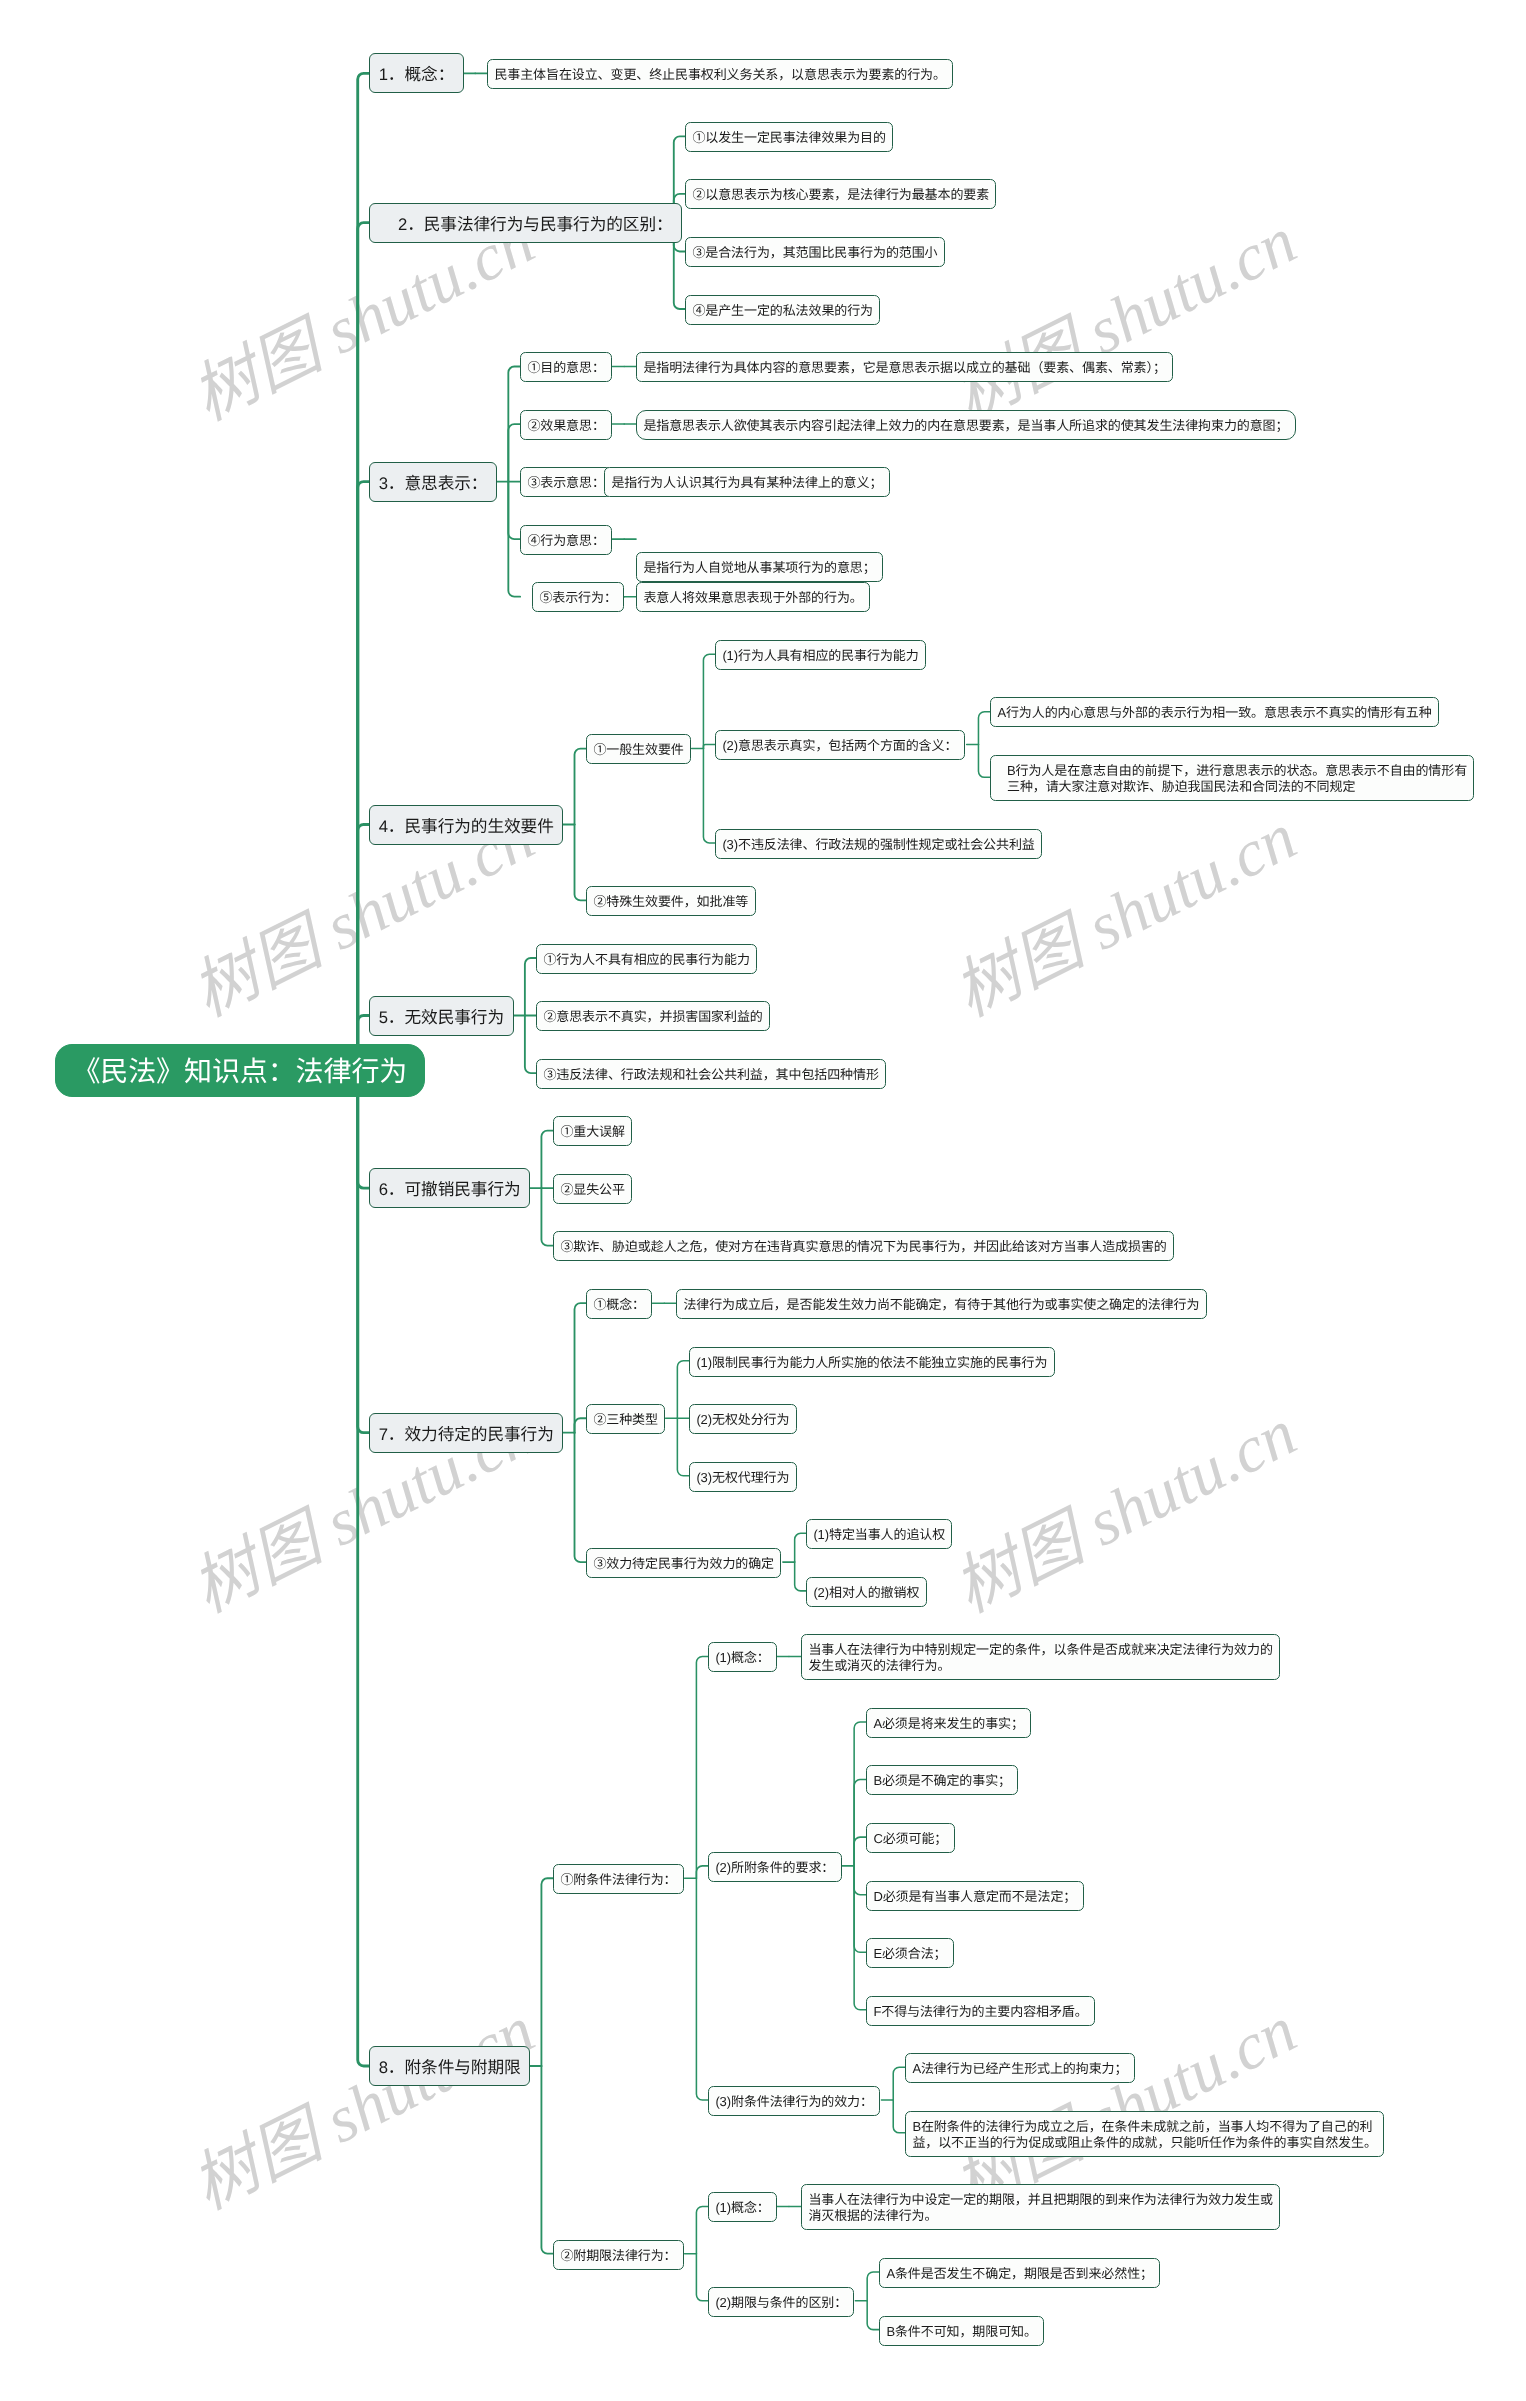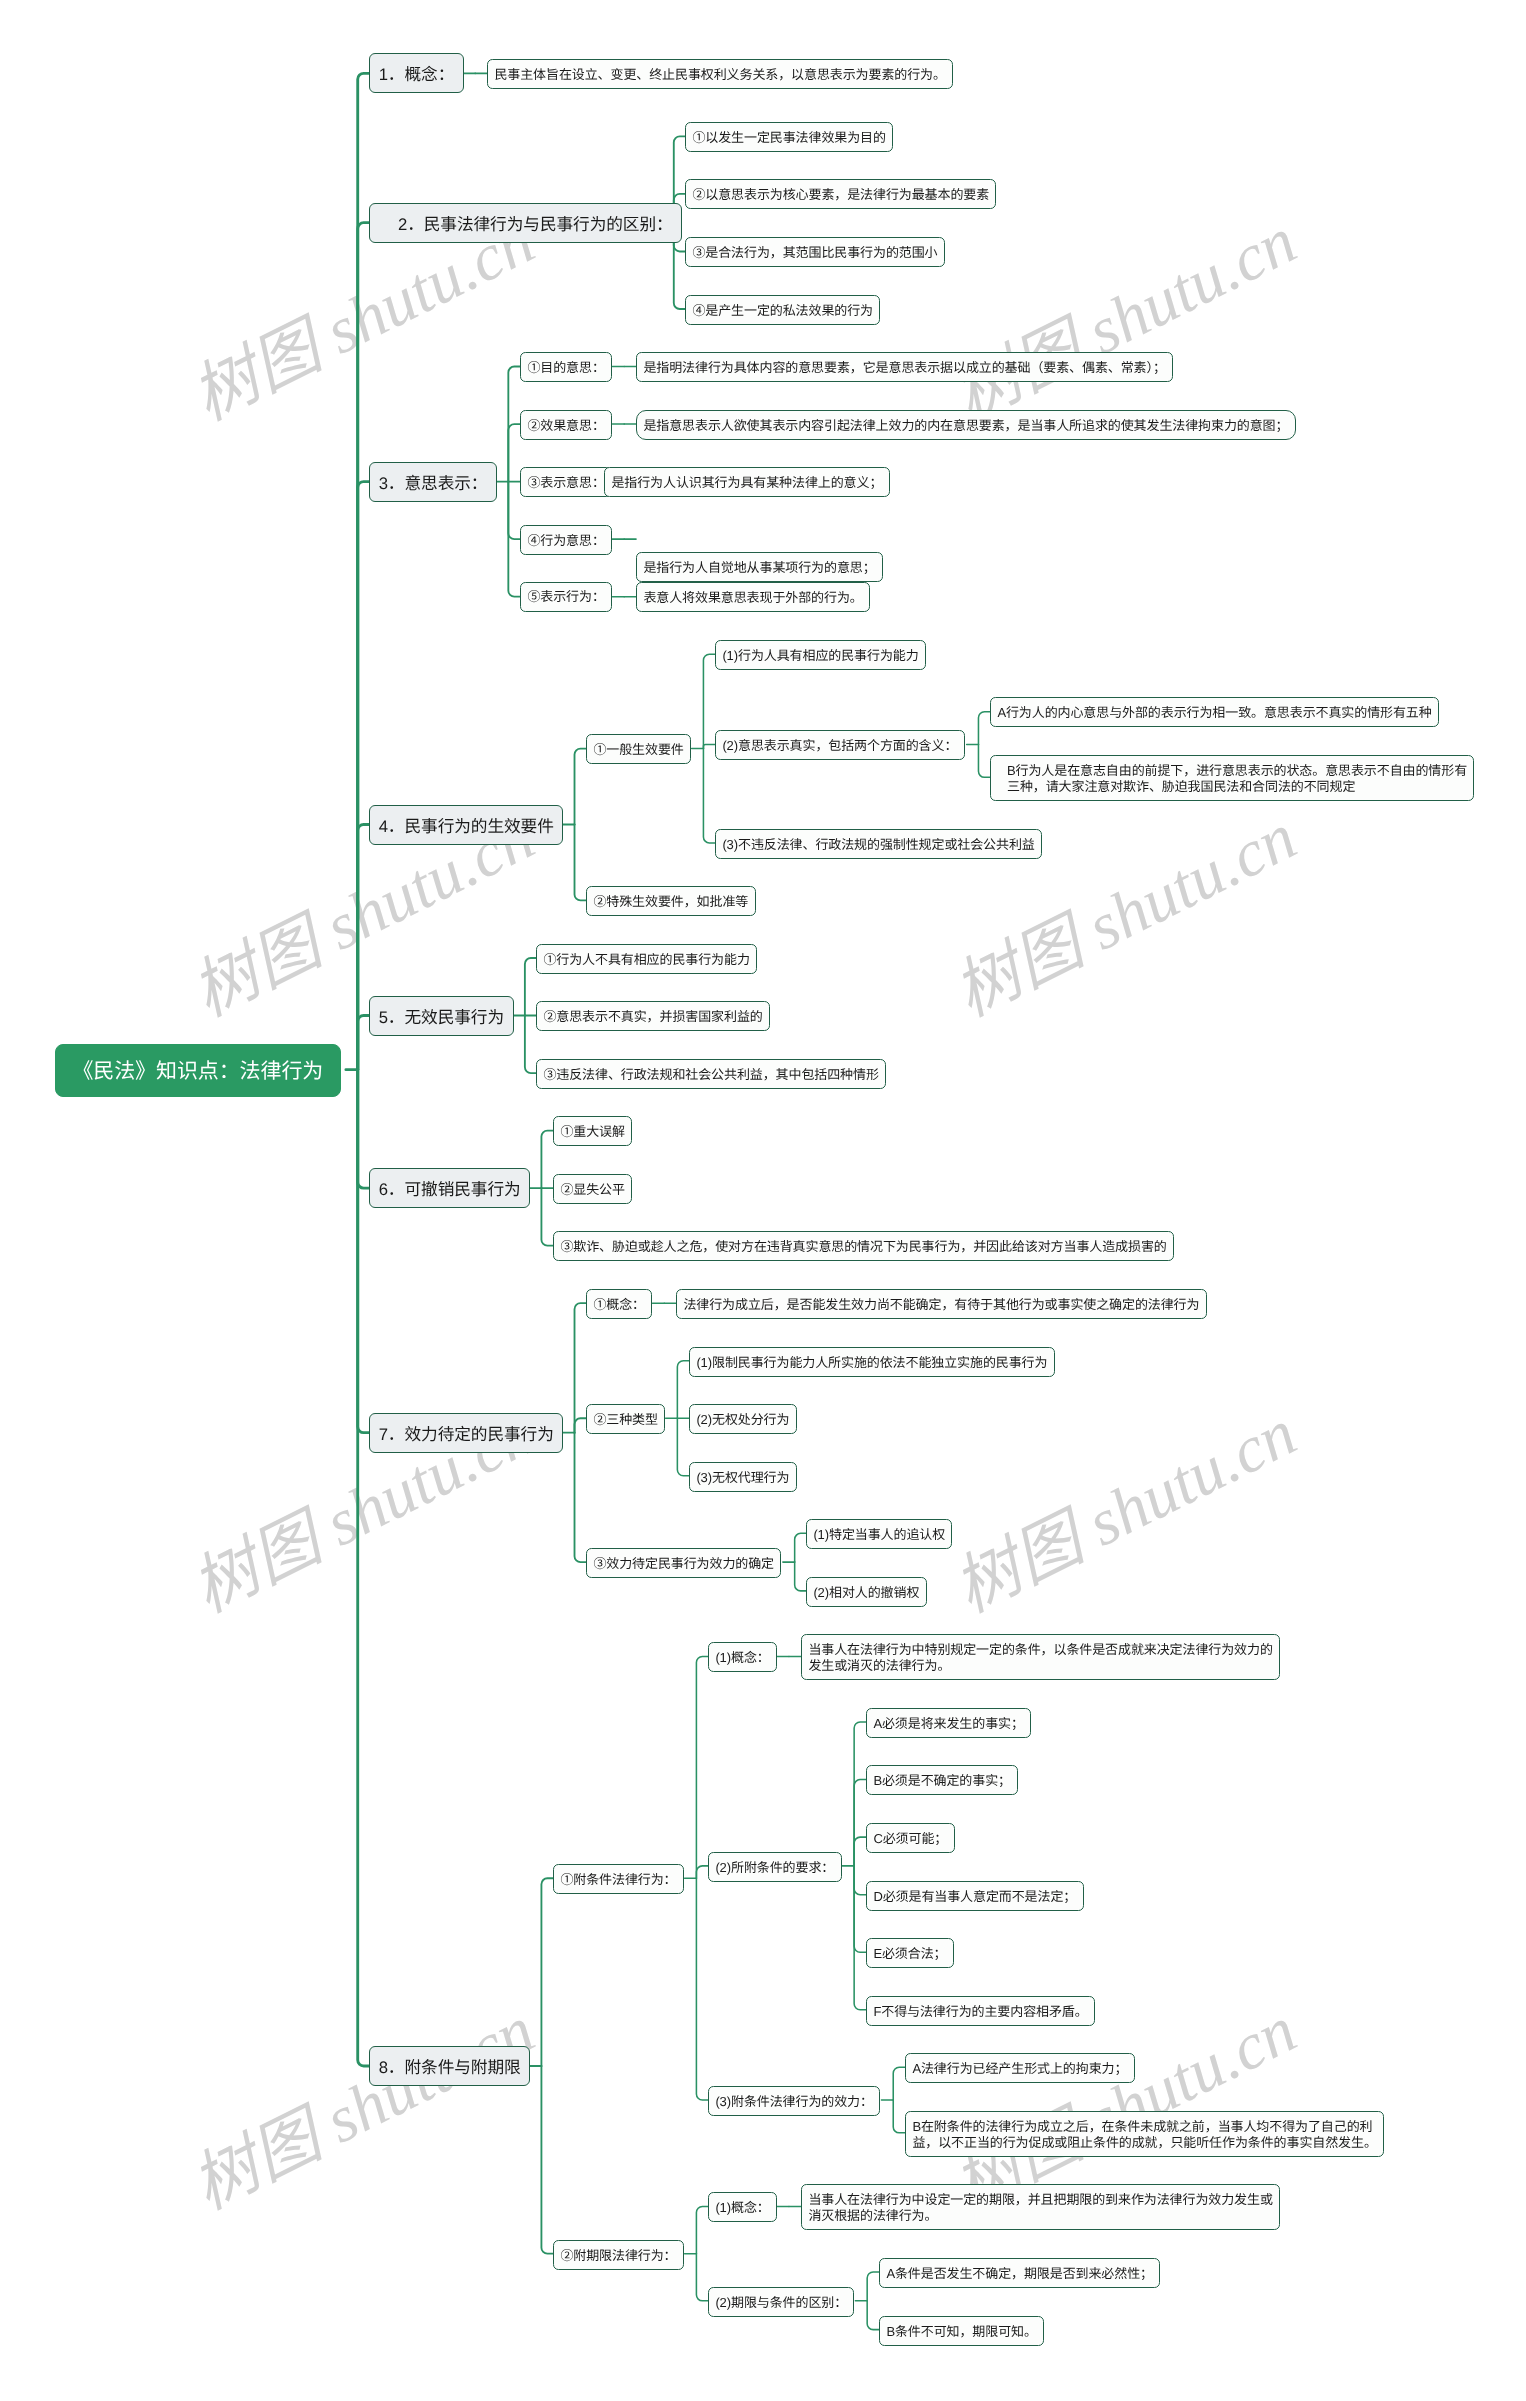--- a/index.html
+++ b/index.html
@@ -8,22 +8,22 @@
 body{width:1527px;height:2401px;overflow:hidden;font-family:"Liberation Sans",sans-serif;
   -webkit-font-smoothing:antialiased;text-rendering:geometricPrecision;}
 #canvas{position:relative;width:1527px;height:2401px;background:var(--bg);}
 #wm{position:absolute;inset:0;overflow:hidden;pointer-events:none;}
 .wmtxt{position:absolute;color:var(--wm-color);font-size:66px;line-height:66px;white-space:nowrap;
   transform:rotate(-26.5deg);transform-origin:0 0;font-family:"Liberation Serif",serif;font-style:italic;}
 svg#links{position:absolute;left:0;top:0;width:1527px;height:2401px;overflow:visible;}
 .node{position:absolute;box-sizing:border-box;will-change:transform;border:1px solid var(--box-border);border-radius:5.4px;
   background:var(--box-fill-leaf);color:var(--text-color);font-size:13px;letter-spacing:-0.1px;line-height:16px;padding:6.9px 6.4px 4.8px;white-space:pre;}
 .node.l1{background:var(--box-fill-l1);border-color:var(--box-border);font-size:16.7px;letter-spacing:-0.1px;line-height:23px;padding:8.6px 8.7px 6.9px;border-radius:6px;}
-.node.root{background:var(--root-fill);border-color:var(--root-fill);color:var(--root-text);font-size:21px;letter-spacing:-0.1px;
-  line-height:28px;padding:12.5px 16.4px 10px;border-radius:8px;}
+.node.root{background:var(--root-fill);border-color:var(--root-fill);color:var(--root-text);font-size:28px;letter-spacing:-0.1px;
+  line-height:28px;padding:12.5px 16.4px 10px;border-radius:17px;}
 </style>
 </head>
 <body>
 
 <div id="canvas">
   <div id="wm">
       <div class="wmtxt" style="left: 183px; top: 373px;">树图 shutu.cn</div>
       <div class="wmtxt" style="left: 945px; top: 373px;">树图 shutu.cn</div>
       <div class="wmtxt" style="left: 183px; top: 969px;">树图 shutu.cn</div>
       <div class="wmtxt" style="left: 945px; top: 969px;">树图 shutu.cn</div>
@@ -135,21 +135,21 @@
       <div class="node" style="left: 685px; top: 295px;">④是产生一定的私法效果的行为</div>
       <div class="node l1" style="left: 369px; top: 462px;">3．意思表示：</div>
       <div class="node" style="left: 520px; top: 352px;">①目的意思：</div>
       <div class="node" style="left: 636px; top: 352px;">是指明法律行为具体内容的意思要素，它是意思表示据以成立的基础（要素、偶素、常素）；</div>
       <div class="node" style="left: 520px; top: 410px;">②效果意思：</div>
       <div class="node" style="left: 636px; top: 410px; border-radius: 10px;">是指意思表示人欲使其表示内容引起法律上效力的内在意思要素，是当事人所追求的使其发生法律拘束力的意图；</div>
       <div class="node" style="left: 520px; top: 467px;">③表示意思：</div>
       <div class="node" style="left: 604px; top: 467px;">是指行为人认识其行为具有某种法律上的意义；</div>
       <div class="node" style="left: 520px; top: 525px;">④行为意思：</div>
       <div class="node" style="left: 636px; top: 552px;">是指行为人自觉地从事某项行为的意思；</div>
-      <div class="node" style="left: 520px; top: 582px; font-family: Liberation Mono, monospace;">⑤表示行为：</div>
+      <div class="node" style="left: 532px; top: 582px;">⑤表示行为：</div>
       <div class="node" style="left: 636px; top: 582px;">表意人将效果意思表现于外部的行为。</div>
       <div class="node l1" style="left: 369px; top: 805px;">4．民事行为的生效要件</div>
       <div class="node" style="left: 586px; top: 734px;">①一般生效要件</div>
       <div class="node" style="left: 715px; top: 640px;">(1)行为人具有相应的民事行为能力</div>
       <div class="node" style="left: 715px; top: 730px;">(2)意思表示真实，包括两个方面的含义：</div>
       <div class="node" style="left: 990px; top: 697px;">A行为人的内心意思与外部的表示行为相一致。意思表示不真实的情形有五种</div>
       <div class="node" style="left: 990px; top: 755px; padding-left: 16px;">B行为人是在意志自由的前提下，进行意思表示的状态。意思表示不自由的情形有
 三种，请大家注意对欺诈、胁迫我国民法和合同法的不同规定</div>
       <div class="node" style="left: 715px; top: 829px;">(3)不违反法律、行政法规的强制性规定或社会公共利益</div>
       <div class="node" style="left: 586px; top: 886px;">②特殊生效要件，如批准等</div>

